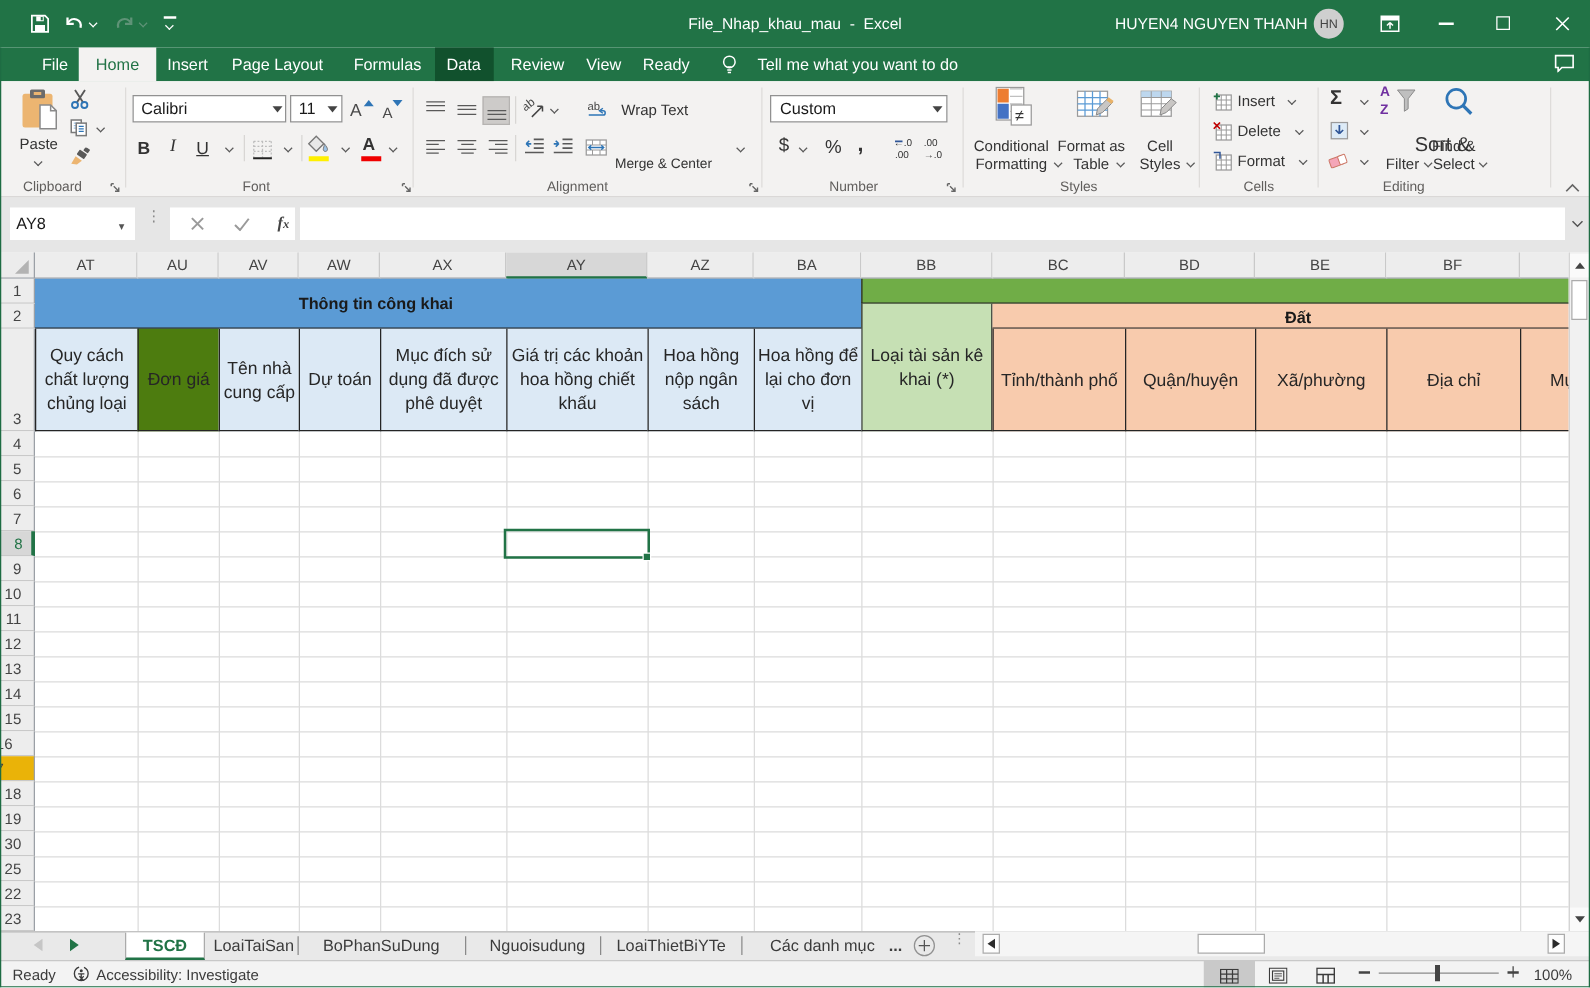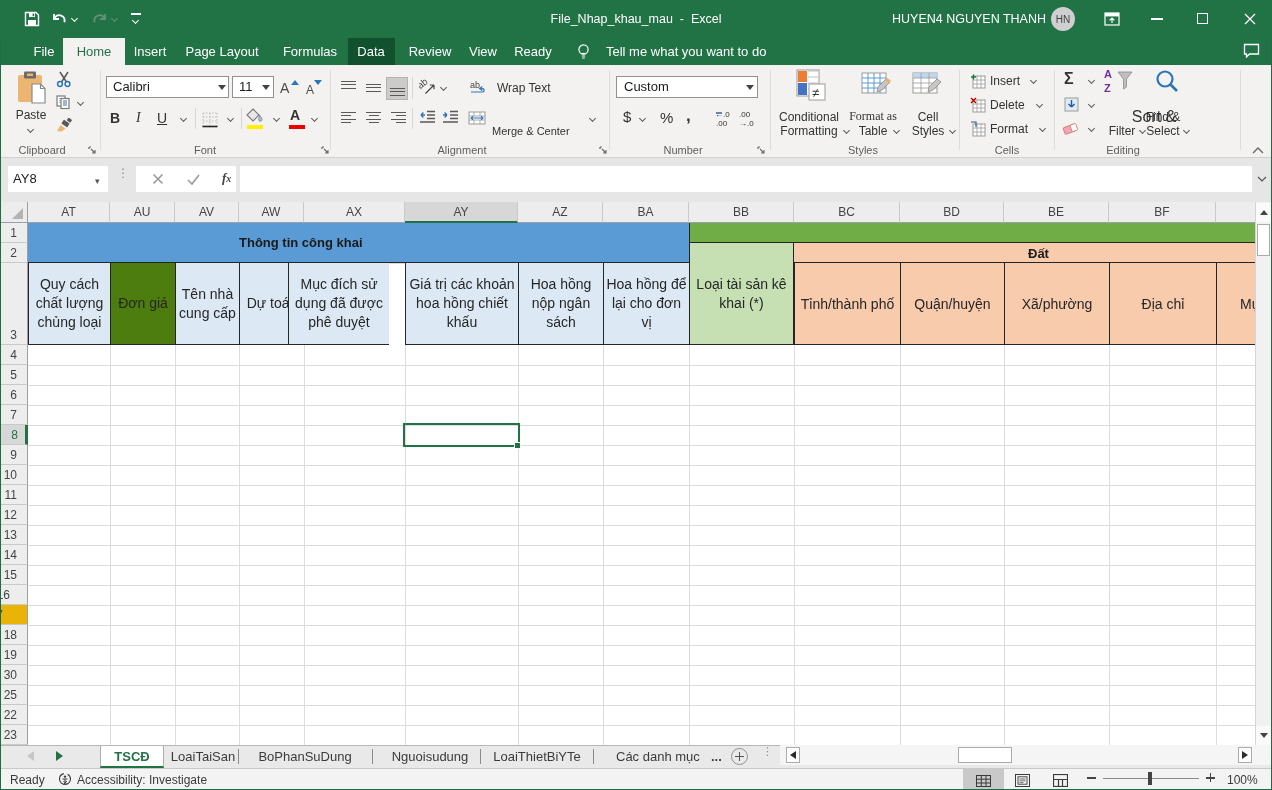--- a/index.html
+++ b/index.html
@@ -224,21 +224,21 @@
   </svg>
 <div class="a ct" style="left:759px;top:110px;width:100px;height:13px;font-size:12px;color:#333;">Conditional</div>
 <div class="a ct" style="left:759px;top:124px;width:100px;height:13px;font-size:12px;color:#333;">Formatting</div>
 <span class="chv" style="left:844px;top:128px;"></span>
 <svg class="a" style="left:861px;top:70px" width="32" height="32" viewBox="0 0 32 32">
 <rect x="1" y="3" width="24" height="20" fill="#fff" stroke="#9a9a9a"></rect>
 <path d="M1 8h24M1 13h24M1 18h24M7 3v20M13 3v20M19 3v20" stroke="#5B9BD5" stroke-width="1"></path>
 <path d="M17 17l8-8 4 3-8 8-5 2z" fill="#C8C6C4" stroke="#8a8a8a" stroke-width="0.8"></path>
 <path d="M25 9l4 3" stroke="#E9B267" stroke-width="3"></path>
   </svg>
-<div class="a ct" style="left:823px;top:110px;width:100px;height:13px;font-size:12px;color:#333;font-family:Liberation Serif, serif;">Format as</div>
+<div class="a ct" style="left:823px;top:110px;width:100px;height:13px;font-size:12px;color:#333;">Format as</div>
 <div class="a ct" style="left:823px;top:124px;width:100px;height:13px;font-size:12px;color:#333;">Table</div>
 <span class="chv" style="left:894px;top:128px;"></span>
 <svg class="a" style="left:912px;top:70px" width="32" height="32" viewBox="0 0 32 32">
 <rect x="1" y="3" width="24" height="20" fill="#fff" stroke="#9a9a9a"></rect>
 <rect x="1" y="3" width="24" height="5" fill="#BDD7EE"></rect>
 <path d="M1 8h24M1 13h24M1 18h24M9 3v20M17 3v20" stroke="#9a9a9a" stroke-width="0.8"></path>
 <path d="M17 17l8-8 4 3-8 8-5 2z" fill="#C8C6C4" stroke="#8a8a8a" stroke-width="0.8"></path>
   </svg>
 <div class="a ct" style="left:878px;top:110px;width:100px;height:13px;font-size:12px;color:#333;">Cell</div>
 <div class="a ct" style="left:878px;top:124px;width:100px;height:13px;font-size:12px;color:#333;">Styles</div>
@@ -391,21 +391,21 @@
 <div class="a" style="left:28px;top:223px;width:661px;height:40px;background:#5B9BD5;border-bottom:1px solid #252525;"></div>
 <div class="a" style="left:239px;top:223px;width:240px;height:40px;color:#1a1a1a;font-weight:bold;font-size:13px;line-height:40px;">Thông tin công khai</div>
 <div class="a" style="left:689px;top:223px;width:566px;height:20px;background:#70AD47;border-bottom:1px solid #252525;border-left:1px solid #252525;"></div>
 <div class="a ct" style="left:689px;top:243px;width:105px;height:102px;background:#C6E0B4;border-left:1px solid #252525;border-right:1px solid #252525;border-bottom:1px solid #252525;font-size:14px;color:#262626;line-height:19px;">Loại tài sản kê<br>khai (*)</div>
 <div class="a" style="left:794px;top:243px;width:461px;height:20px;background:#F8CBAD;border-bottom:1px solid #252525;"></div>
 <div class="a" style="left:1028px;top:244px;width:40px;height:19px;color:#1a1a1a;font-weight:bold;font-size:13px;line-height:19px;">Đất</div>
 <div class="a ct" style="left:28px;top:263px;width:82px;height:82px;background:#DCE9F5;border-left:1px solid #252525;border-bottom:1px solid #252525;font-size:14px;color:#262626;line-height:19px;">Quy cách<br>chất lượng<br>chủng loại</div>
 <div class="a ct" style="left:110px;top:263px;width:65px;height:82px;background:#4d7c0f;border-left:1px solid #252525;border-bottom:1px solid #252525;font-size:14px;color:#262626;line-height:19px;">Đơn giá</div>
 <div class="a ct" style="left:175px;top:263px;width:64px;height:82px;background:#DCE9F5;border-left:1px solid #252525;border-bottom:1px solid #252525;font-size:14px;color:#262626;line-height:19px;">Tên nhà<br>cung cấp</div>
 <div class="a ct" style="left:239px;top:263px;width:65px;height:82px;background:#DCE9F5;border-left:1px solid #252525;border-bottom:1px solid #252525;font-size:14px;color:#262626;line-height:19px;">Dự toán</div>
-<div class="a ct" style="left:288px;top:263px;width:101px;height:82px;background:#DCE9F5;border-left:1px solid #252525;border-bottom:1px solid #252525;font-size:14px;color:#262626;line-height:19px;">Mục đích sử<br>dụng đã được<br>phê duyệt</div>
+<div class="a ct" style="left:304px;top:263px;width:101px;height:82px;background:#DCE9F5;border-left:1px solid #252525;border-bottom:1px solid #252525;font-size:14px;color:#262626;line-height:19px;">Mục đích sử<br>dụng đã được<br>phê duyệt</div>
 <div class="a ct" style="left:405px;top:263px;width:113px;height:82px;background:#DCE9F5;border-left:1px solid #252525;border-bottom:1px solid #252525;font-size:14px;color:#262626;line-height:19px;">Giá trị các khoản<br>hoa hồng chiết<br>khấu</div>
 <div class="a ct" style="left:518px;top:263px;width:85px;height:82px;background:#DCE9F5;border-left:1px solid #252525;border-bottom:1px solid #252525;font-size:14px;color:#262626;line-height:19px;">Hoa hồng<br>nộp ngân<br>sách</div>
 <div class="a ct" style="left:603px;top:263px;width:86px;height:82px;background:#DCE9F5;border-left:1px solid #252525;border-bottom:1px solid #252525;font-size:14px;color:#262626;line-height:19px;">Hoa hồng để<br>lại cho đơn<br>vị</div>
 <div class="a ct" style="left:794px;top:263px;width:106px;height:82px;background:#F8CBAD;border-left:1px solid #252525;border-bottom:1px solid #252525;font-size:14px;color:#262626;">Tỉnh/thành phố</div>
 <div class="a ct" style="left:900px;top:263px;width:104px;height:82px;background:#F8CBAD;border-left:1px solid #252525;border-bottom:1px solid #252525;font-size:14px;color:#262626;">Quận/huyện</div>
 <div class="a ct" style="left:1004px;top:263px;width:105px;height:82px;background:#F8CBAD;border-left:1px solid #252525;border-bottom:1px solid #252525;font-size:14px;color:#262626;">Xã/phường</div>
 <div class="a ct" style="left:1109px;top:263px;width:107px;height:82px;background:#F8CBAD;border-left:1px solid #252525;border-bottom:1px solid #252525;font-size:14px;color:#262626;">Địa chỉ</div>
 <div class="a" style="left:1216px;top:263px;width:39px;height:82px;background:#F8CBAD;border-left:1px solid #252525;border-bottom:1px solid #252525;overflow:hidden;"></div>
 <div class="a" style="left:1240px;top:263px;width:15px;height:82px;overflow:hidden;font-size:14px;color:#262626;line-height:82px;">Mục</div>
 <div class="a" style="left:403px;top:423px;width:117px;height:24px;border:2px solid #217346;background:transparent;"></div>

